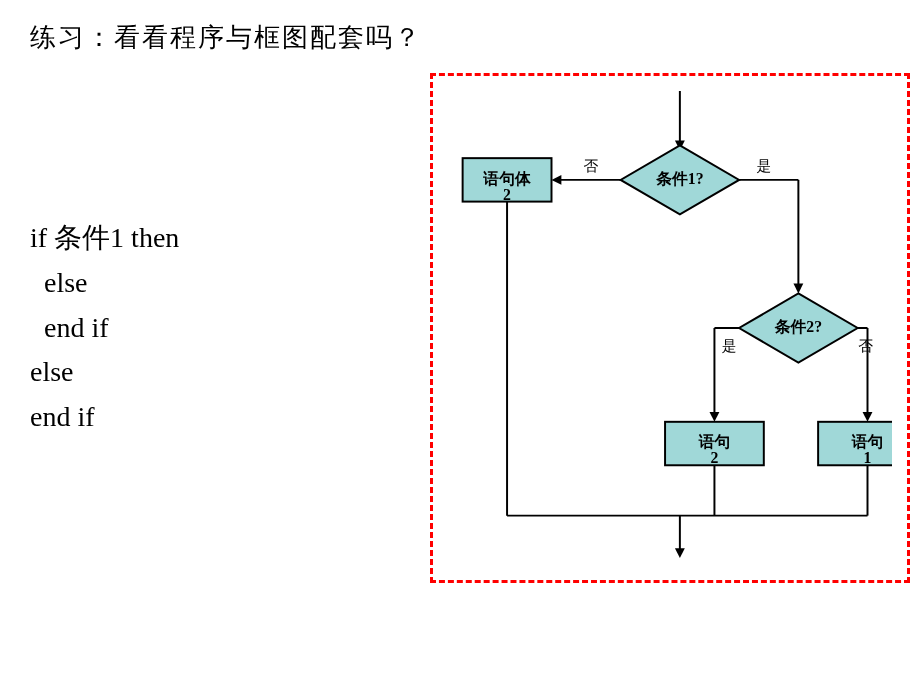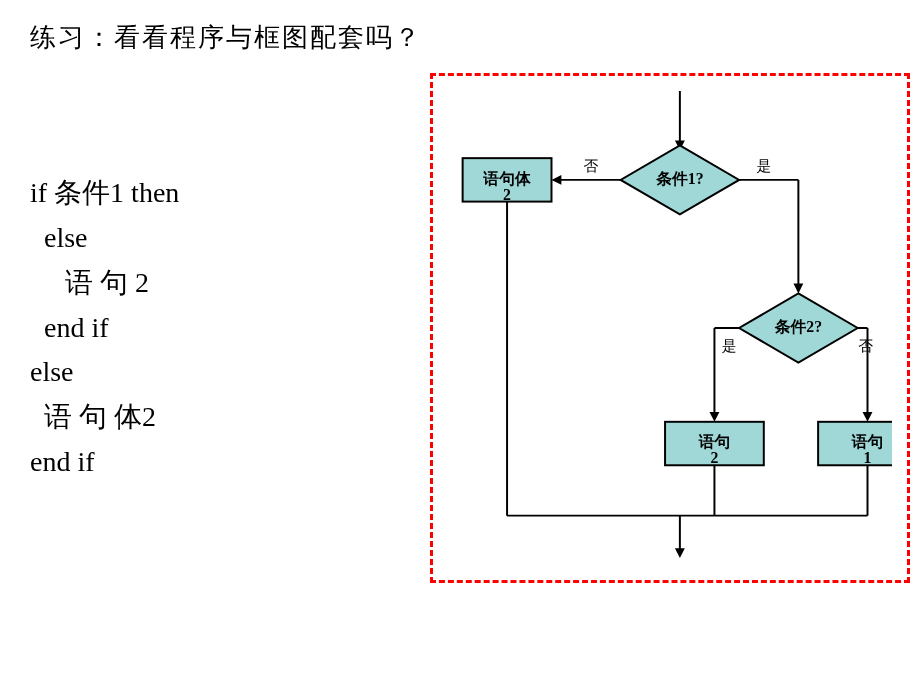--- a/index.html
+++ b/index.html
@@ -91,24 +91,22 @@
 <body>
 
 <div class="page-container">
   <div class="title">练习：看看程序与框图配套吗？</div>
 
   <div class="content-area">
 
     <div class="code-block">
       <div class="code-line">if 条件1 then</div>
       <div class="code-line">  else</div>
-      <div class="code-line">     语 句 2</div>
       <div class="code-line">  end if</div>
       <div class="code-line">else</div>
-      <div class="code-line">  语 句 体2</div>
       <div class="code-line">end if</div>
     </div>
 
     <div class="flowchart-container">
       <svg class="flowchart-svg" viewBox="0 0 440 480">
 
         <line x1="230" y1="0" x2="230" y2="55" stroke="black" stroke-width="2"></line>
         <polygon points="225,50 235,50 230,60" fill="black"></polygon>
 
         <polygon class="diamond" points="230,55 290,90 230,125 170,90"></polygon>

